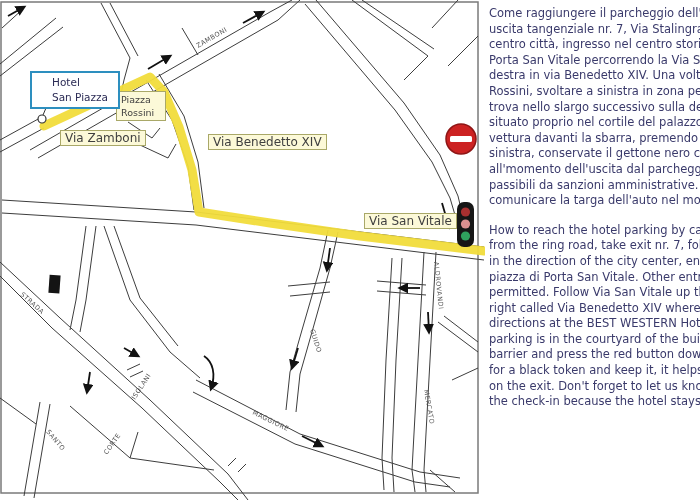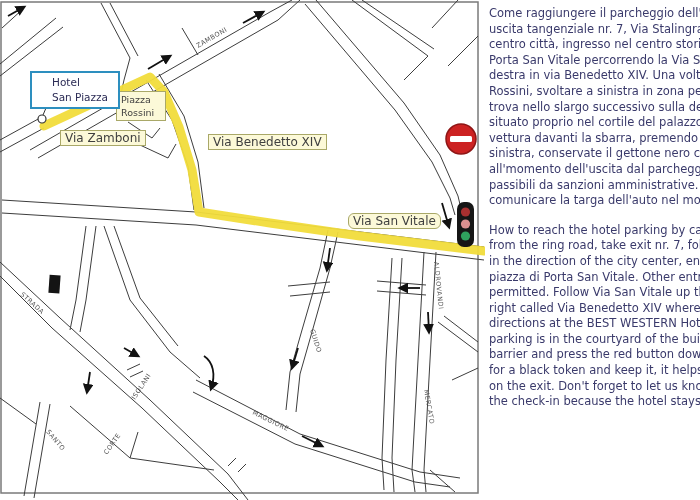--- a/index.html
+++ b/index.html
@@ -153,21 +153,21 @@
         <text transform="translate(135,400) rotate(-57)">ISOLANI</text>
         <text transform="translate(46,432) rotate(50)">SANTO</text>
         <text transform="translate(20,295) rotate(42)">STRADA</text>
         <text transform="translate(424,390) rotate(80)">MERCATO</text>
       </g>
     </svg>
 
     <div class="lbl" style="left:60px;top:130px;">Via Zamboni</div>
     <div class="lbl multiline" style="left:116px;top:91px;">Piazza Rossini</div>
     <div class="lbl" style="left:208px;top:134px;">Via Benedetto XIV</div>
-    <div class="lbl" style="left:348px;top:213px;border-radius:6px;">Via San Vitale</div>
+    <div class="lbl" style="left:364px;top:213px;">Via San Vitale</div>
 
     <div class="hotel">
       <div>Hotel</div>
       <div>San Piazza</div>
     </div>
   </div>
 
   <div id="directions">
     <div id="it-para" class="para">
         <div>Come raggiungere il parcheggio dell'Hotel</div>

